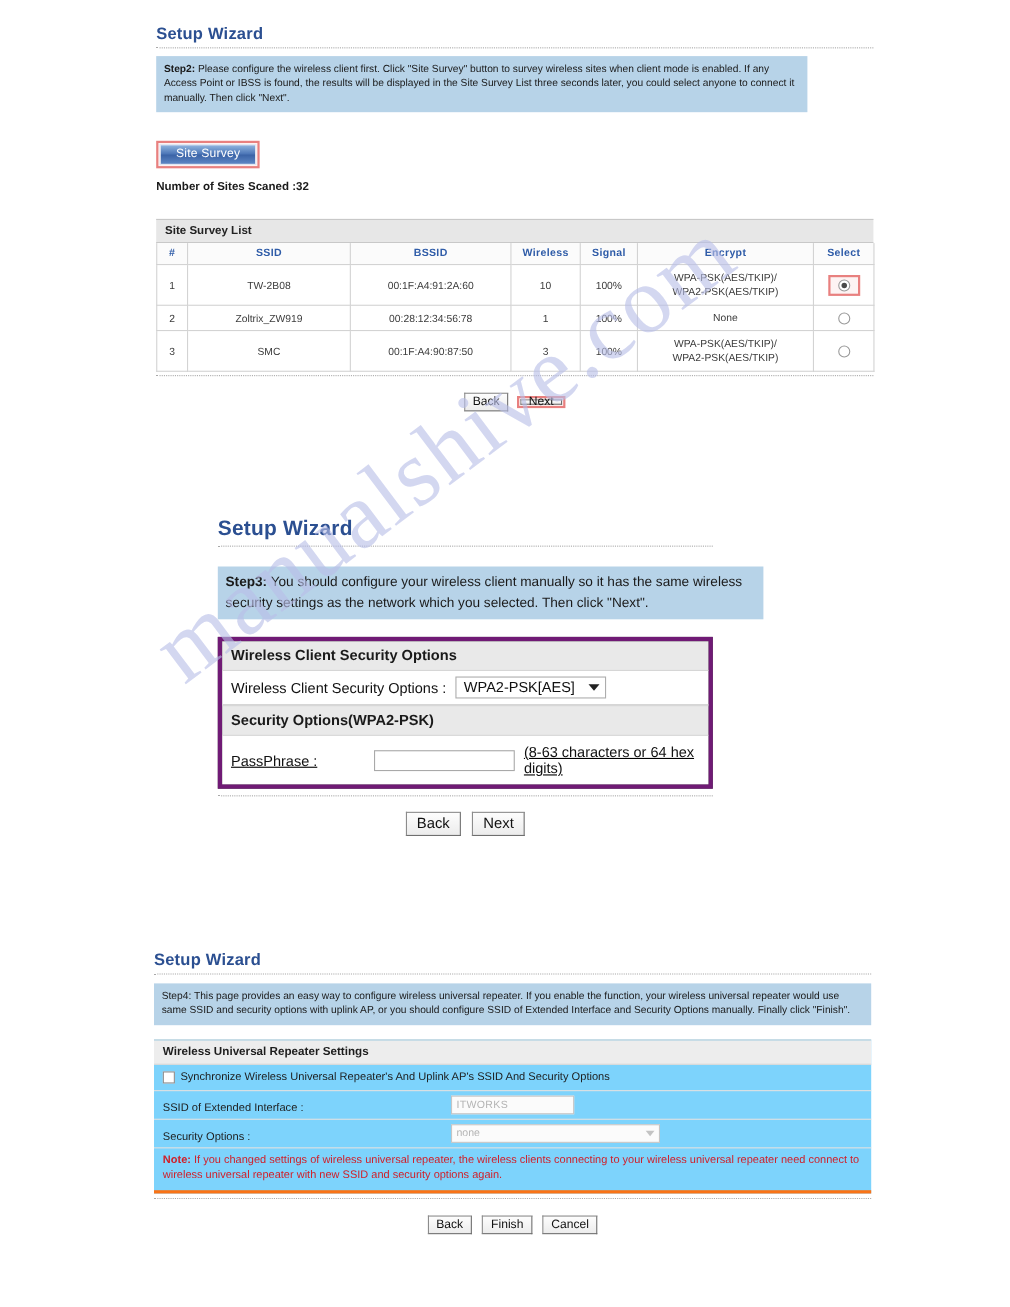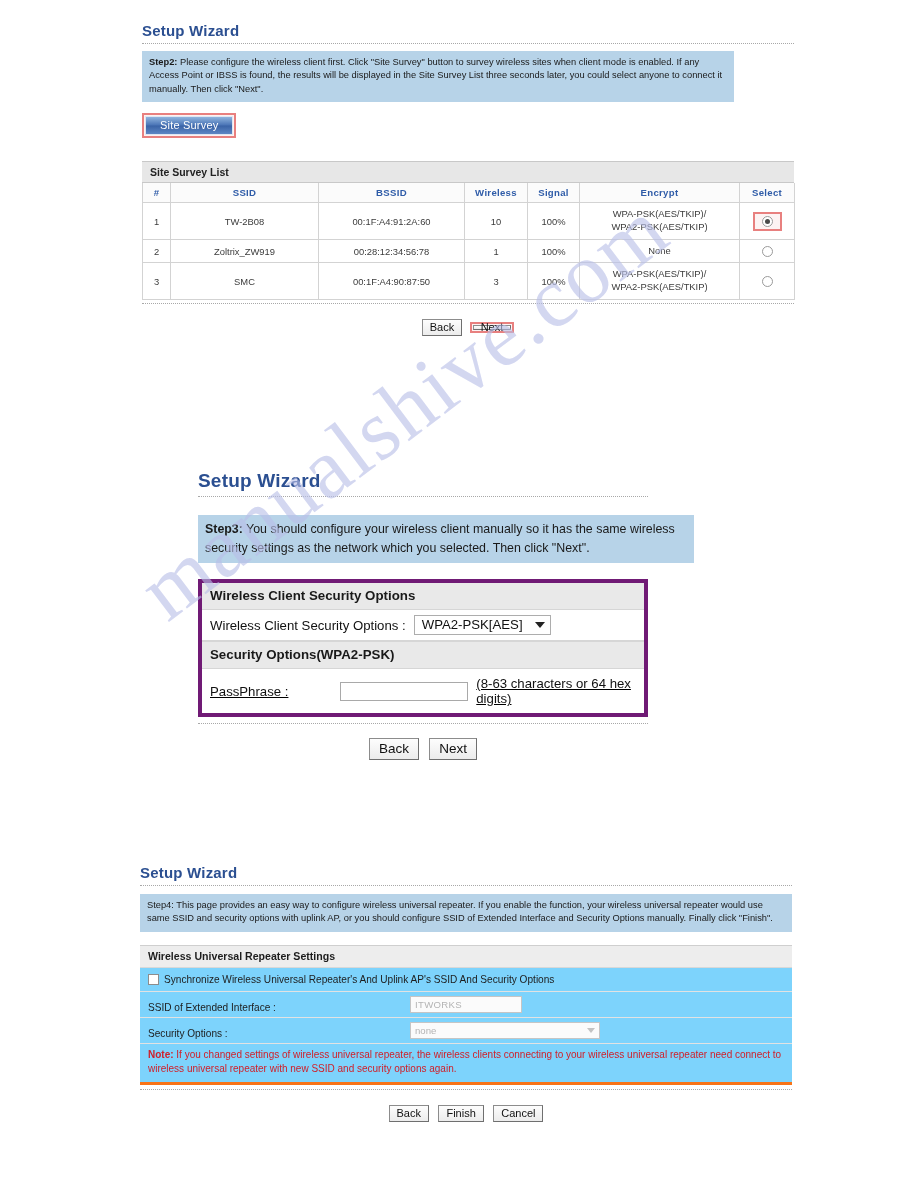--- a/index.html
+++ b/index.html
@@ -356,26 +356,27 @@
   <div class="watermark">manualshive.com</div>
 
   <div class="section" style="left:142px; top:22px; width:652px;">
     <div class="wizard-title">Setup Wizard</div>
     <div class="dotted-rule"></div>
 
     <div class="step-banner small" style="margin-top:7px; width:592px;">
       <b>Step2:</b><span> Please configure the wireless client first. Click "Site Survey" button to survey wireless sites when client mode is enabled. If any Access Point or IBSS is found, the results will be displayed in the Site Survey List three seconds later, you could select anyone to connect it manually. Then click "Next".</span>
     </div>
 
-    <div style="margin-top:11px;">
+    <div style="margin-top:26px;">
       <span class="site-survey-wrap">
         <span class="site-survey-btn">Site Survey</span>
       </span>
     </div>
 
+    <div class="scan-count" style="margin-top:11px;">Number of Sites Scaned :32</div>
 
     <div style="margin-top:23px; width:652px;">
       <div class="panel-head">Site Survey List</div>
       <table class="survey">
         <colgroup>
           <col style="width:28px">
           <col style="width:148px">
           <col style="width:146px">
           <col style="width:63px">
           <col style="width:52px">

